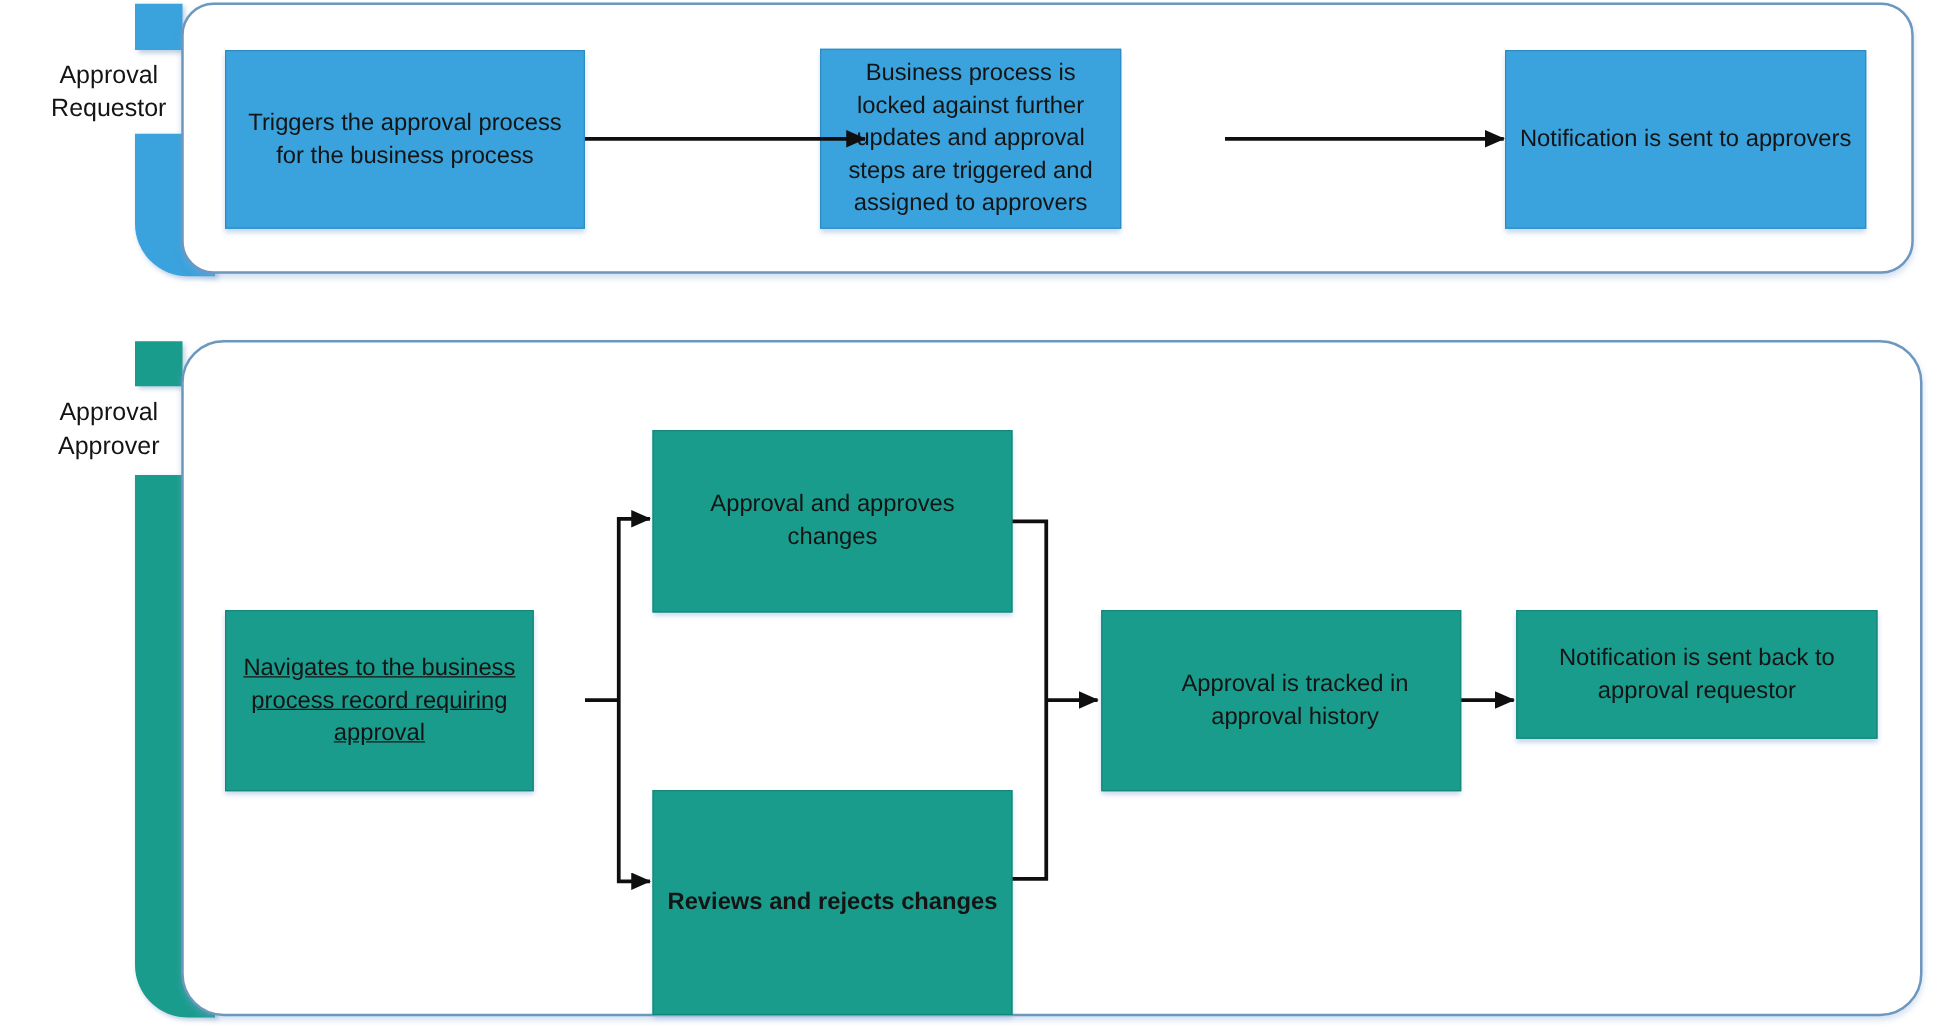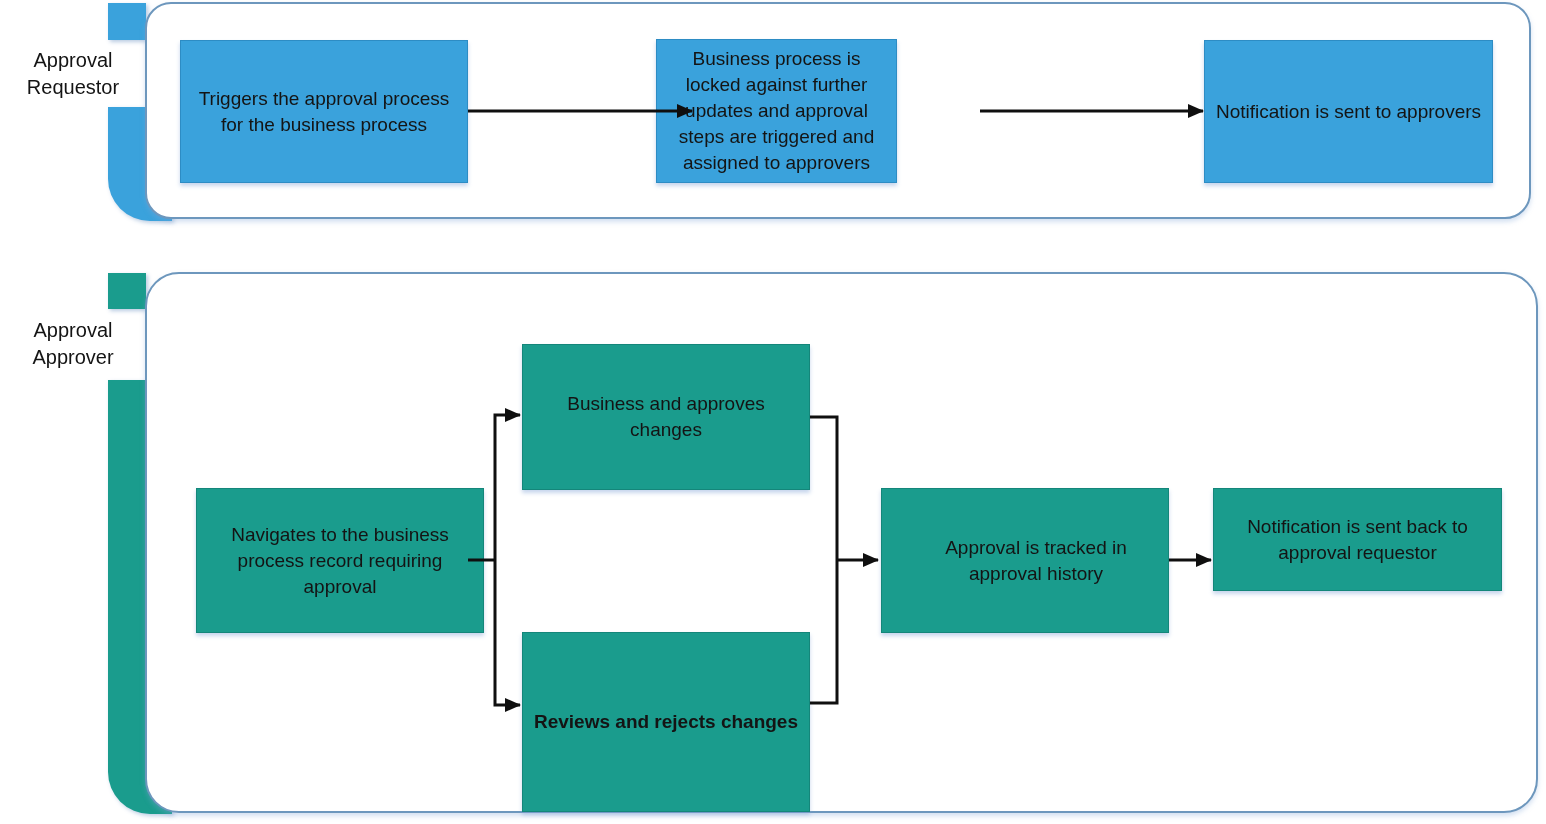--- a/index.html
+++ b/index.html
@@ -30,21 +30,21 @@
   .ribbon-blue { background: var(--requestor-fill, #3AA2DC); }
   .ribbon-teal { background: var(--approver-fill, #1A9C8D); }
   .tab-requestor-top { left:108px; top:3px;   width:38px; height:37px; }
   .bar-requestor     { left:108px; top:107px; width:64px; height:114px; border-bottom-left-radius:42px; }
   .tab-approver-top  { left:108px; top:273px; width:38px; height:36px; }
   .bar-approver      { left:108px; top:380px; width:64px; height:434px; border-bottom-left-radius:42px; }
 
   
   .lane-label {
     position: absolute;
-    left: 6px;
+    left: 20px;
     width: 134px;
     z-index: 3;
     text-align: center;
     font-size: 20px;
     line-height: 27px;
     color: var(--text, #141414);
   }
   .label-requestor { top: 47px; }
   .label-approver  { top: 317px; }
 
@@ -61,21 +61,21 @@
     color: var(--text, #141414);
     padding: 6px 10px;
     box-shadow: 0 3px 4px rgba(130,165,215,.45);
   }
   .node-blue { background: var(--requestor-fill, #3AA2DC); border: 1px solid #2D8CC4; }
   .node-teal { background: var(--approver-fill, #1A9C8D); border: 1px solid #14867A; }
 
   .n-triggers  { left:180px;  top:40px;  width:288px; height:143px; }
   .n-locked    { left:656px;  top:39px;  width:241px; height:144px; }
   .n-notify1   { left:1204px; top:40px;  width:289px; height:143px;text-align:right; }
-  .n-navigates { left:196px;  top:488px; width:288px; height:145px; }
+  .n-navigates { left:180px;  top:488px; width:247px; height:145px;text-decoration:underline; }
   .n-approves  { left:522px;  top:344px; width:288px; height:146px; }
   .n-rejects   { left:522px;  top:632px; width:288px; height:180px;font-weight:bold; }
   .n-tracked   { left:881px;  top:488px; width:288px; height:145px;padding-left:32px; }
   .n-notify2   { left:1213px; top:488px; width:289px; height:103px; }
 
   
   .connectors {
     position: absolute;
     left: 0; top: 0;
     z-index: 5;
@@ -101,21 +101,21 @@
   <div class="node node-blue n-triggers">Triggers the approval process for the business process</div>
   <div class="node node-blue n-locked">Business process is locked against further updates and approval steps are triggered and assigned to approvers</div>
   <div class="node node-blue n-notify1">Notification is sent to approvers</div>
 
   <div class="ribbon ribbon-teal tab-approver-top"></div>
   <div class="ribbon ribbon-teal bar-approver"></div>
   <div class="lane lane-approver"></div>
   <div class="lane-label label-approver">Approval Approver</div>
 
   <div class="node node-teal n-navigates">Navigates to the business process record requiring approval</div>
-  <div class="node node-teal n-approves">Business and approves changes</div>
+  <div class="node node-teal n-approves">Approval and approves changes</div>
   <div class="node node-teal n-rejects">Reviews and rejects changes</div>
   <div class="node node-teal n-tracked">Approval is tracked in approval history</div>
   <div class="node node-teal n-notify2">Notification is sent back to approval requestor</div>
 
   <svg class="connectors" width="1546" height="824" viewBox="0 0 1546 824">
     <defs>
       <marker id="ah" markerUnits="userSpaceOnUse" markerWidth="16" markerHeight="14" refX="15" refY="7" orient="auto">
         <path class="head" d="M0,0 L16,7 L0,14 Z"></path>
       </marker>
     </defs>

